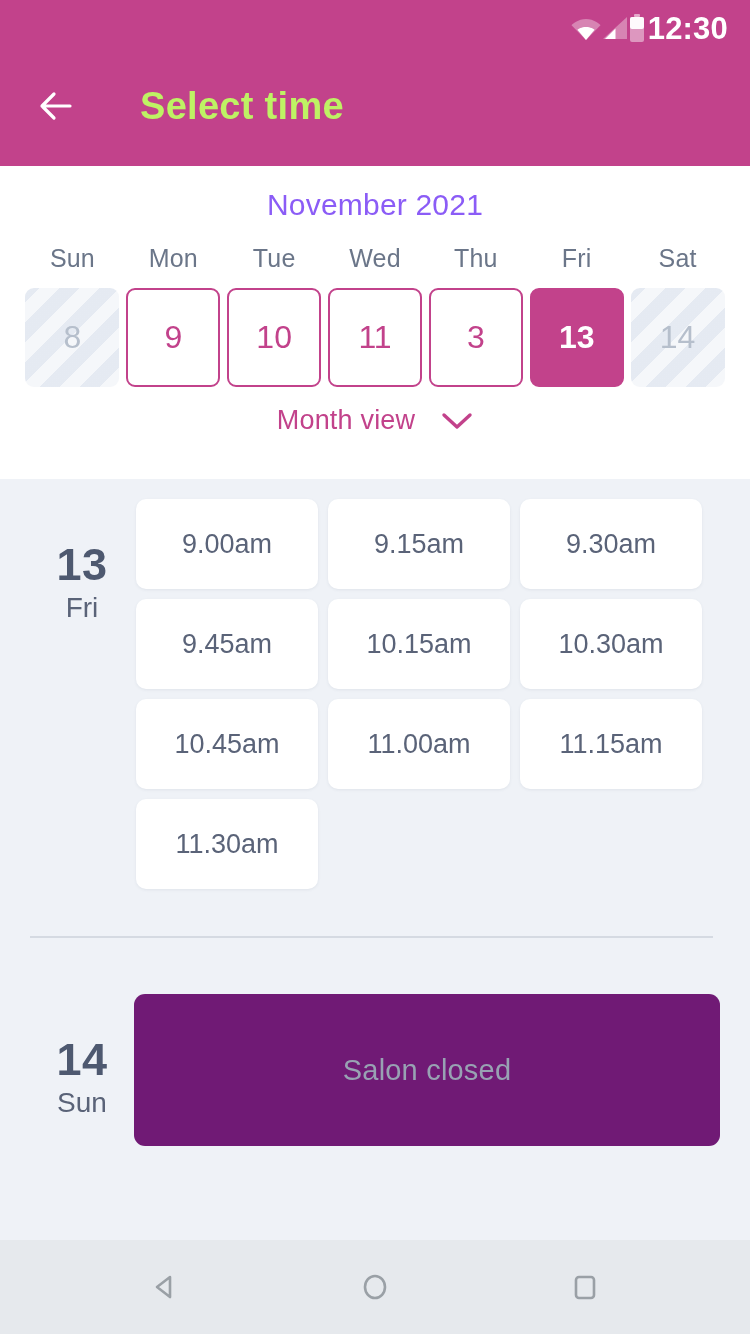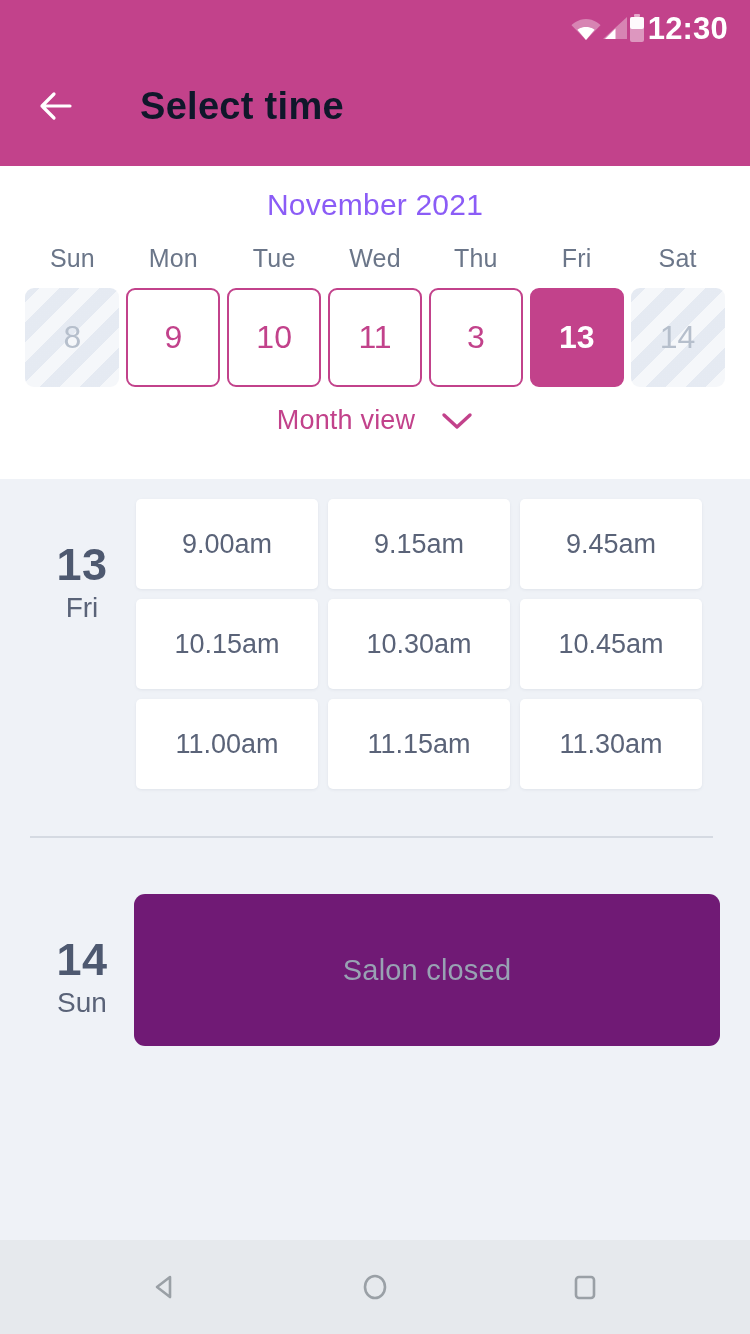--- a/index.html
+++ b/index.html
@@ -60,21 +60,21 @@
   }
 
   .back-arrow {
     width: 44px;
     height: 44px;
     flex: 0 0 44px;
     cursor: pointer;
   }
 
   .appbar-title {
-    color: #0f172a;
+    color: #bef264;
     font-size: 38px;
     font-weight: bold;
     margin-left: 62px;
     letter-spacing: 0.3px;
   }
 
   
   .calendar {
     background: #ffffff;
     flex: 0 0 313px;
@@ -209,21 +209,21 @@
     flex-wrap: wrap;
     gap: 10px 10px;
     align-content: flex-start;
     padding-left: 2px;
   }
 
   .slot {
     width: 182px;
     height: 90px;
     background: #ffffff;
-    border-radius: 5px;
+    border-radius: 10px;
     display: flex;
     align-items: center;
     justify-content: center;
     font-size: 27px;
     color: #5a6378;
     box-shadow: 0 1px 3px rgba(90,105,130,0.10);
     cursor: pointer;
   }
 
   .divider {
@@ -350,20 +350,21 @@
   <div class="content">
 
     <div class="day-section">
       <div class="day-label">
         <div class="dnum">13</div>
         <div class="dname">Fri</div>
       </div>
       <div class="slots-grid">
         <div class="slot">9.00am</div>
         <div class="slot">9.15am</div>
+        <div class="slot">9.30am</div>
         <div class="slot">9.45am</div>
         <div class="slot">10.15am</div>
         <div class="slot">10.30am</div>
         <div class="slot">10.45am</div>
         <div class="slot">11.00am</div>
         <div class="slot">11.15am</div>
         <div class="slot">11.30am</div>
       </div>
     </div>
 

